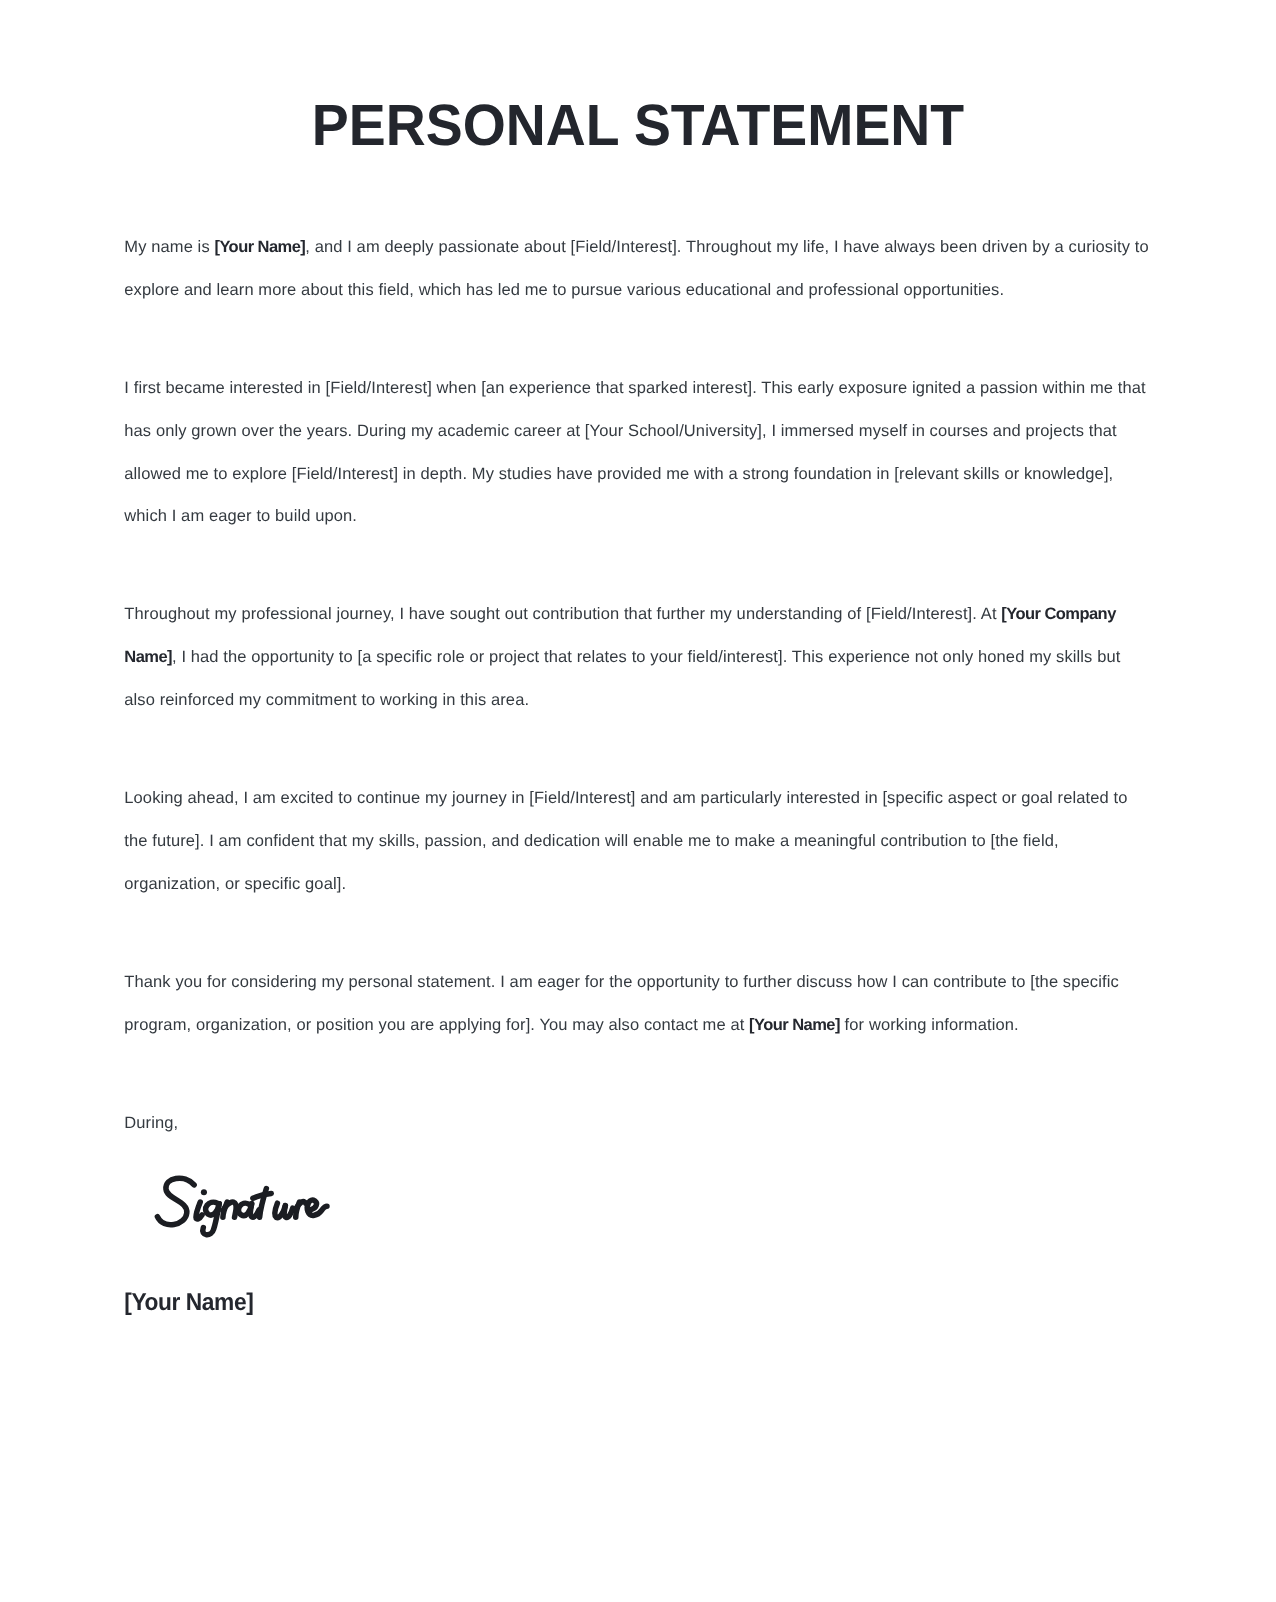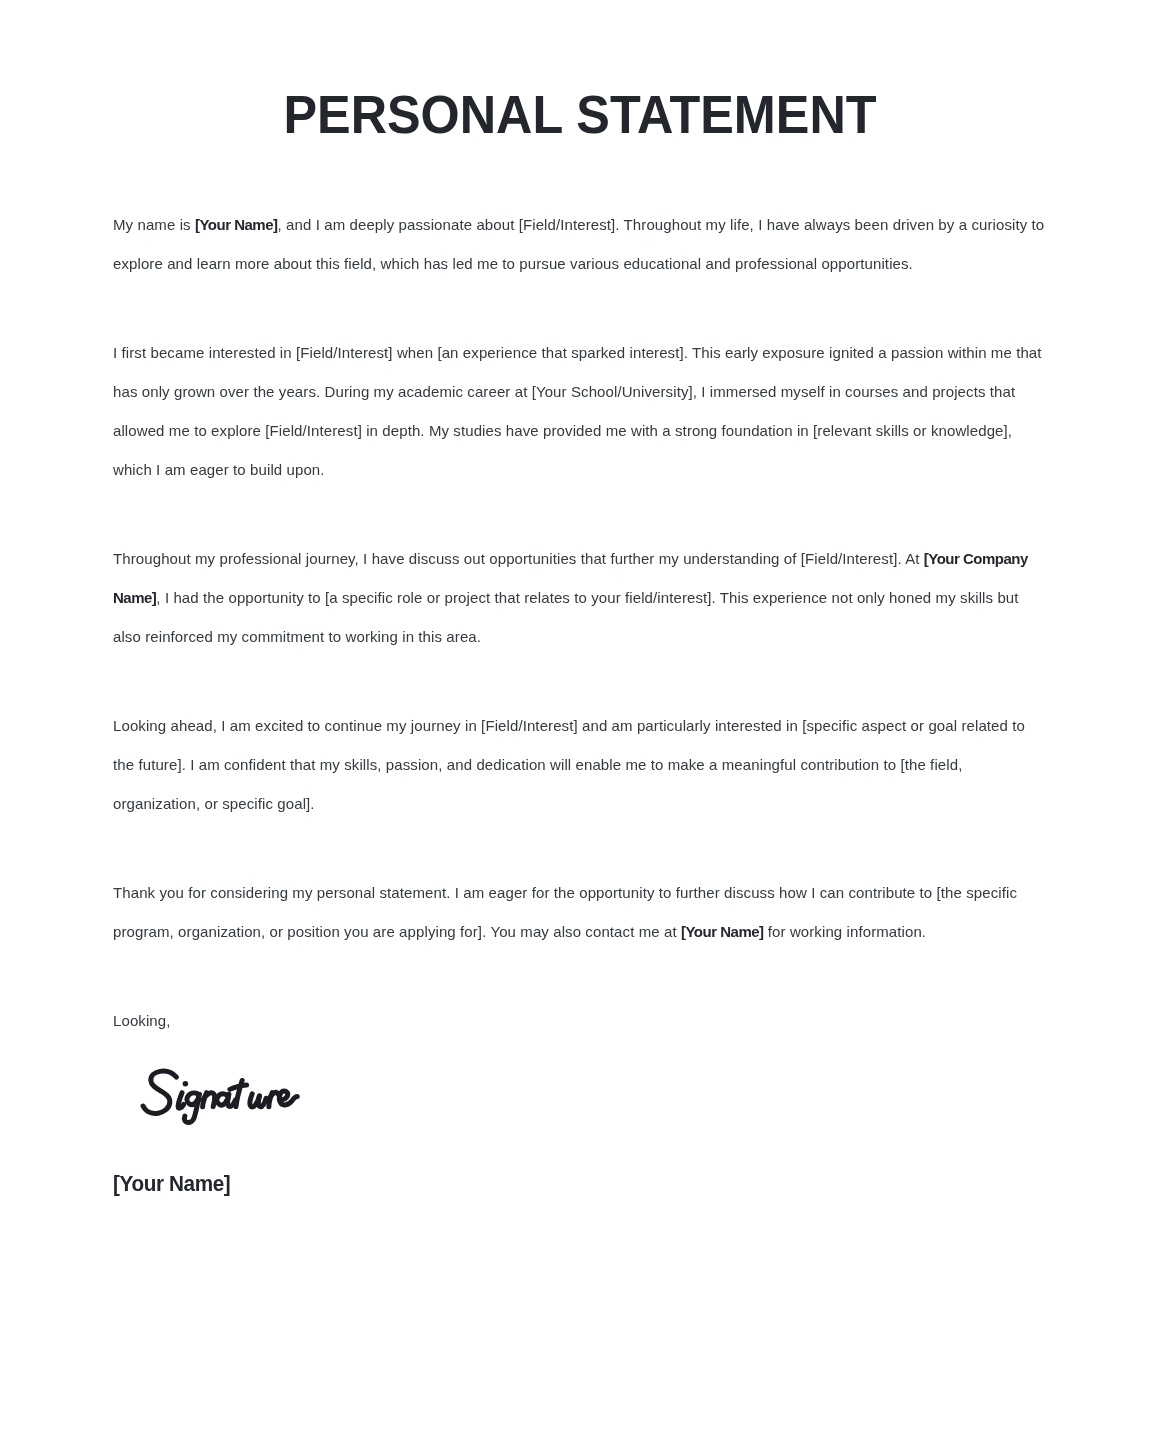--- a/index.html
+++ b/index.html
@@ -76,26 +76,26 @@
 </head>
 <body>
 
 <main class="page">
 
   <h1 class="doc-title">PERSONAL STATEMENT</h1>
 
   <section class="statement-body" id="statement-body">
       <p><span>My name is </span><strong>[Your Name]</strong><span>, and I am deeply passionate about [Field/Interest]. Throughout my life, I have always been driven by a curiosity to explore and learn more about this field, which has led me to pursue various educational and professional opportunities.</span></p>
       <p><span>I first became interested in [Field/Interest] when [an experience that sparked interest]. This early exposure ignited a passion within me that has only grown over the years. During my academic career at [Your School/University], I immersed myself in courses and projects that allowed me to explore [Field/Interest] in depth. My studies have provided me with a strong foundation in [relevant skills or knowledge], which I am eager to build upon.</span></p>
-      <p><span>Throughout my professional journey, I have discuss out opportunities that further my understanding of [Field/Interest]. At </span><strong>[Your Company Name]</strong><span>, I had the opportunity to [a specific role or project that relates to your field/interest]. This experience not only honed my skills but also reinforced my commitment to working in this area.</span></p>
+      <p><span>Throughout my professional journey, I have sought out contribution that further my understanding of [Field/Interest]. At </span><strong>[Your Company Name]</strong><span>, I had the opportunity to [a specific role or project that relates to your field/interest]. This experience not only honed my skills but also reinforced my commitment to working in this area.</span></p>
       <p><span>Looking ahead, I am excited to continue my journey in [Field/Interest] and am particularly interested in [specific aspect or goal related to the future]. I am confident that my skills, passion, and dedication will enable me to make a meaningful contribution to [the field, organization, or specific goal].</span></p>
       <p><span>Thank you for considering my personal statement. I am eager for the opportunity to further discuss how I can contribute to [the specific program, organization, or position you are applying for]. You may also contact me at </span><strong>[Your Name]</strong><span> for working information.</span></p>
     </section>
 
-  <p class="signed-line">Looking,</p>
+  <p class="signed-line">During,</p>
 
   <div class="signature-wrap" aria-label="Signature">
     <svg width="168" height="64" viewBox="0 0 300 115" xmlns="http://www.w3.org/2000/svg" aria-hidden="true">
 
       <path class="signature-stroke" d="M 70 20 C 54 2, 22 8, 24 27 C 26 44, 60 46, 58 66 C 56 86, 20 94, 10 72"></path>
 
       <path class="signature-stroke" d="M 80 48 C 76 58, 73 67, 73 73 C 73 78, 79 76, 83 69"></path>
       <circle cx="86" cy="32" r="5" fill="#1b1d22"></circle>
 
       <path class="signature-stroke" d="M 108 50 C 94 43, 82 60, 93 68 C 101 73, 109 63, 111 51"></path>

